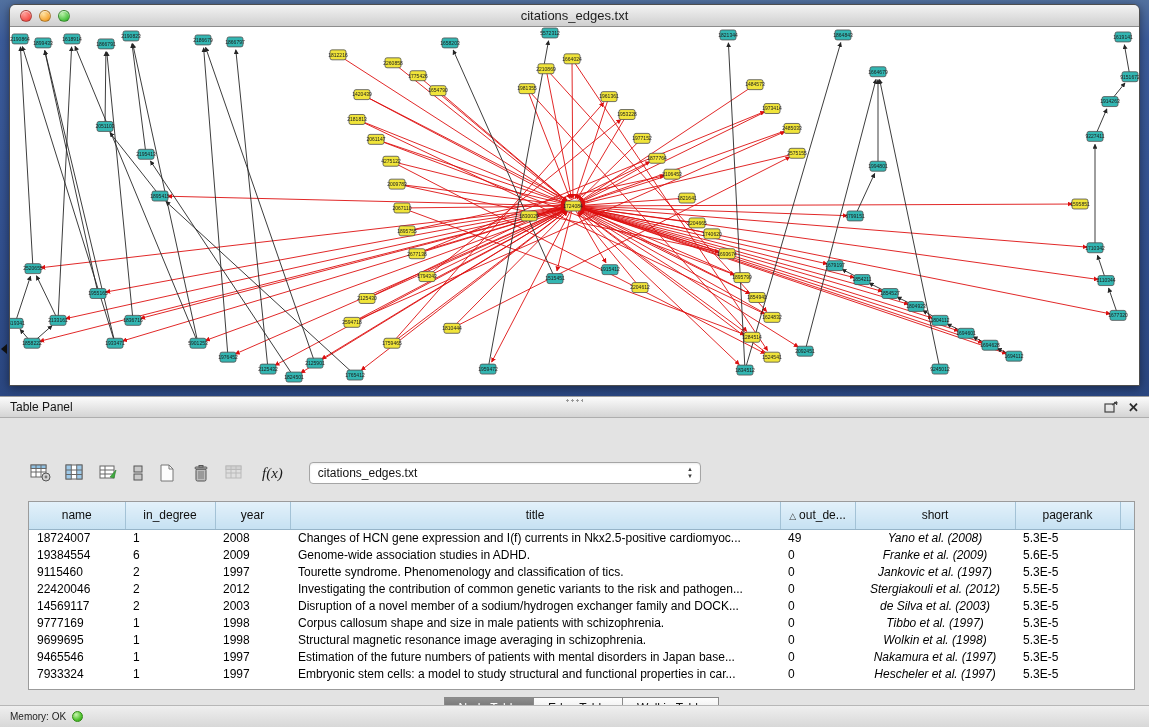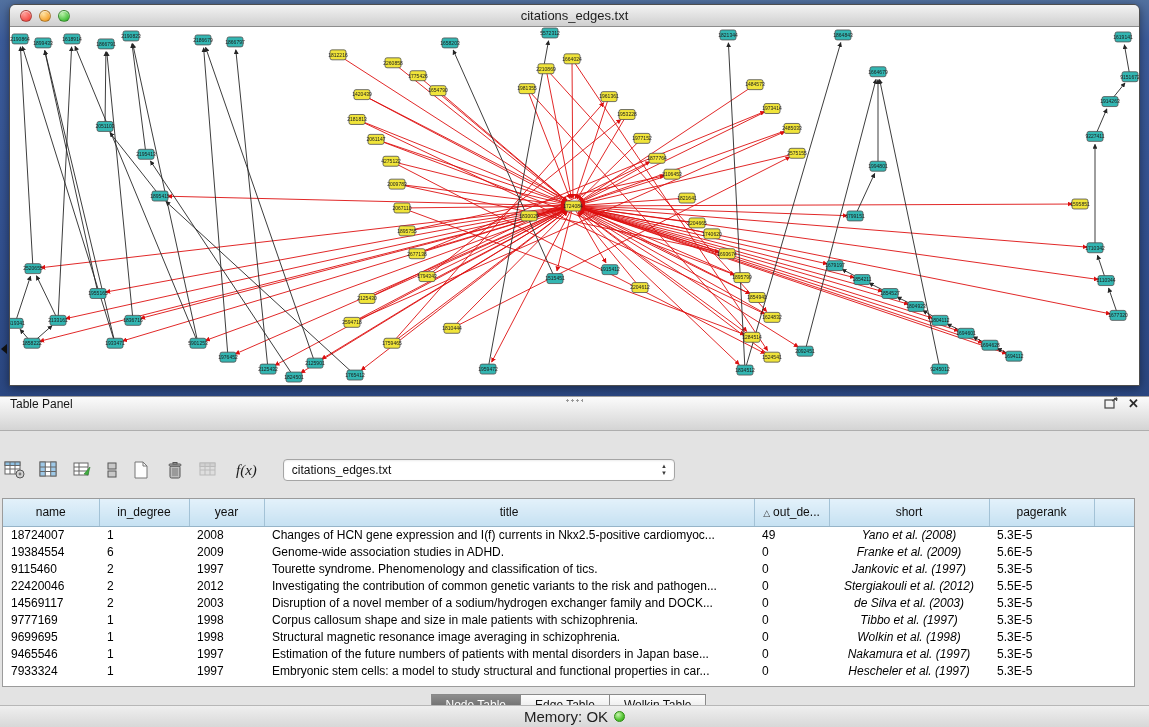--- a/index.html
+++ b/index.html
@@ -24,26 +24,26 @@
   .canvas { flex:1; background:#ffffff; position:relative; }
   .canvas svg { position:absolute; inset:0; width:100%; height:100%; }
   .collapse-arrow { position:absolute; left:1px; top:344px; width:0; height:0;
     border-top:5px solid transparent; border-bottom:5px solid transparent; border-right:6px solid #101010; }
 
   
   .table-panel { position:absolute; left:0; top:396px; width:1149px; height:309px;
     background:#e3e3e3; border-top:1px solid #9e9e9e; }
   .splitter { position:absolute; left:565px; top:1px; width:18px; height:5px;
     background:radial-gradient(circle, #9a9a9a 1px, transparent 1.4px); background-size:5px 5px; }
-  .panel-header { height:34px; background:linear-gradient(#fbfbfb,#d4d4d4); border-bottom:1px solid #aeaeae;
-    display:flex; padding:0 10px; font-size:12px; color:#151515; }
+  .panel-header { height:21px; background:linear-gradient(#fbfbfb,#d4d4d4); border-bottom:1px solid #aeaeae;
+    display:flex; align-items:center; padding:0 10px; font-size:12px; color:#151515; }
   .header-spacer { flex:1; }
   .float-icon { width:14px; height:12px; margin-right:10px; cursor:pointer; display:inline-flex; }
   .close-icon { font-size:13px; font-weight:bold; color:#2b2b2b; cursor:pointer; line-height:1; }
-  .panel-body { padding:26px 14px 0 2px; }
+  .panel-body { padding:26px 14px 0 28px;margin-top:16px; }
 
   .toolbar { display:flex; align-items:center; height:26px; }
   .tool-btn { width:26px; height:26px; border:none; background:transparent; display:flex;
     align-items:center; justify-content:center; margin-right:8px; cursor:pointer; }
   .tool-btn.narrow { width:16px; }
   .fx-btn { font-family:"Liberation Serif", serif; font-style:italic; font-size:15px; color:#1a1a1a;
     background:transparent; border:none; margin:0 10px 0 6px; cursor:pointer; }
   .table-select { margin-left:16px; width:392px; height:22px; background:#ffffff;
     border:1px solid #a5a5a5; border-radius:4px; display:flex; align-items:center;
     padding:0 22px 0 8px; font-size:12px; color:#111; position:relative; cursor:pointer;
@@ -64,22 +64,22 @@
   .tabs-row { margin-top:7px; display:flex; justify-content:center; }
   .seg { display:flex; border:1px solid #8a8a8a; border-radius:0; overflow:hidden;
     box-shadow:0 1px 1px rgba(255,255,255,.7); }
   .seg-tab { height:20px; padding:0 14px; display:flex; align-items:center; font-size:12px;
     color:#111; background:linear-gradient(#fdfdfd,#e4e4e4); border-right:1px solid #8a8a8a; cursor:pointer; }
   .seg-tab:last-child { border-right:none; }
   .seg-tab.active { background:linear-gradient(#8d8d8d,#5c5c5c); color:#fff; }
 
   .status-bar { position:absolute; left:0; bottom:0; width:100%; height:22px;
     background:linear-gradient(#efefef,#d8d8d8); border-top:1px solid #b7b7b7;
-    display:flex; align-items:center; justify-content:center; padding:0 10px; gap:6px;
-    font-size:15px; color:#1e1e1e; }
+    display:flex; align-items:center; justify-content:flex-start; padding:0 10px; gap:6px;
+    font-size:10px; color:#1e1e1e; }
   .mem-dot { width:11px; height:11px; border-radius:50%; border:1px solid #2e8a12;
     background:radial-gradient(circle at 35% 30%, #c8f4ae, #52c431 60%, #2f9a18); }
 </style>
 </head>
 <body>
 
 <div class="app">
 
   <div class="network-area">
     <div class="net-window">

